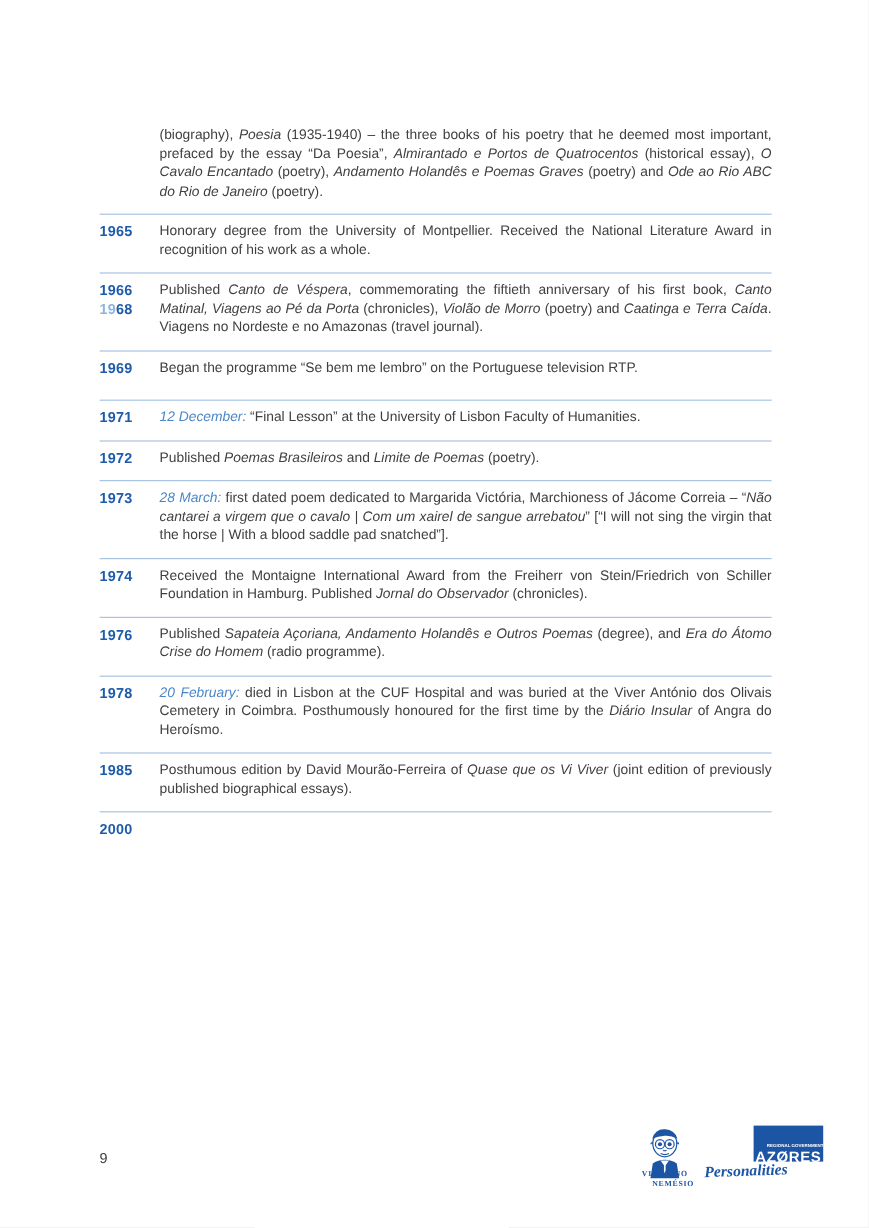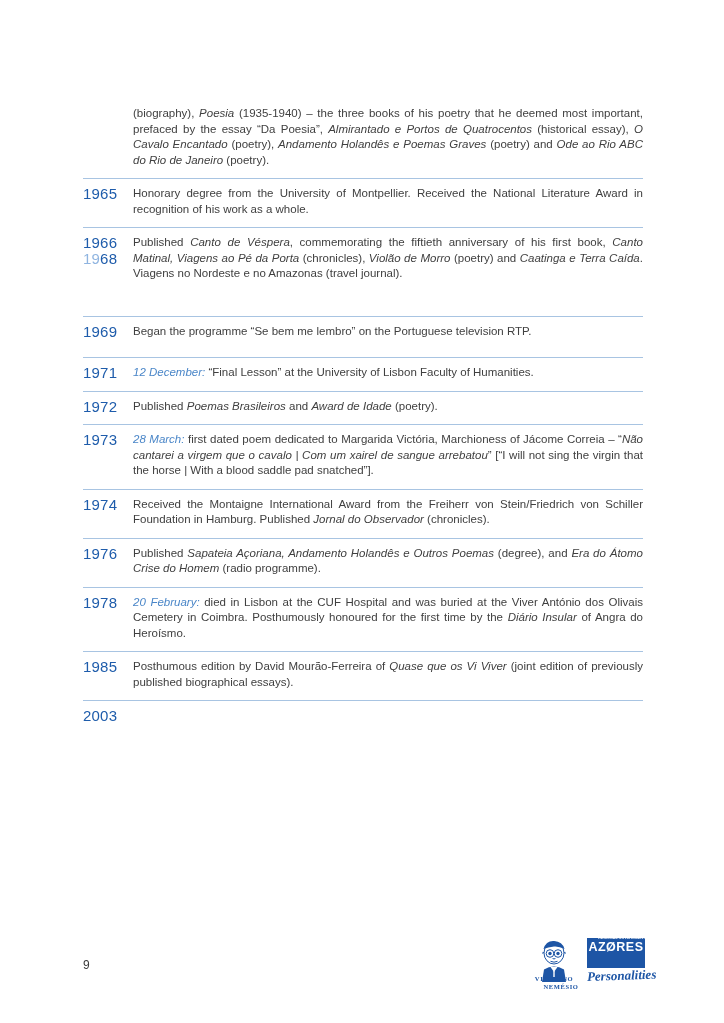--- a/index.html
+++ b/index.html
@@ -18,25 +18,25 @@
     -webkit-font-smoothing:antialiased;
   }
   .timeline{
     position:absolute;left:83px;top:99px;width:560px;
   }
   .entry{
     display:flex;
     padding:7px 0 10px 0;
   }
   .entry + .entry{border-top:1px solid var(--sep);}
-  .entry.gap-after{padding-bottom:18px;margin-top:24px;}
+  .entry.gap-after{padding-bottom:18px;}
   .year-col{
     width:50px;flex:0 0 50px;
-    color:var(--year-blue);font-weight:normal;
-    font-size:15px;line-height:15.5px;
+    color:var(--year-blue);font-weight:bold;
+    font-size:12px;line-height:15.5px;
     letter-spacing:0.2px;
   }
   .year-col .yr-light{color:var(--year-light);margin-top:44px;}
   .entry-text{
     flex:1;
     font-size:11.5px;line-height:15.5px;
     color:var(--body-text);
     text-align:justify;
   }
   .entry-text .it{font-style:italic;}
@@ -57,22 +57,22 @@
   .nemesio-name{
     font-size:6.5px;line-height:6.5px;font-weight:bold;
     letter-spacing:0.6px;margin-top:-6px;
     font-family:"Liberation Serif","DejaVu Serif",serif;
   }
   .nemesio-name .l2{display:block;margin-top:1px;padding-left:14px;}
   .azores-logo{width:70px;}
   .azores-box{
     width:58px;height:26px;background:var(--logo-blue);
     color:#ffffff;text-align:center;
-    display:flex;flex-direction:column;justify-content:flex-end;
-    padding:15px 0;box-sizing:border-box;
+    display:flex;flex-direction:column;justify-content:space-between;
+    padding:15px 0;box-sizing:border-box;margin-left:41px;
   }
   .azores-tagline{
     font-size:6px;line-height:5px;letter-spacing:0;
     transform:scale(0.62);transform-origin:center;
     white-space:nowrap;font-weight:bold;
   }
   .azores-name{
     font-size:12.5px;line-height:12px;font-weight:bold;
     letter-spacing:0.5px;
   }
@@ -106,21 +106,21 @@
       <div class="entry gap-after">
         <div class="year-col"><span>1969</span></div>
         <div class="entry-text"><span>Began the programme “Se bem me lembro” on the Portuguese television RTP.</span></div>
       </div>
       <div class="entry">
         <div class="year-col"><span>1971</span></div>
         <div class="entry-text"><span class="date">12 December:</span><span> “Final Lesson” at the University of Lisbon Faculty of Humanities.</span></div>
       </div>
       <div class="entry">
         <div class="year-col"><span>1972</span></div>
-        <div class="entry-text"><span>Published </span><span class="it">Poemas Brasileiros</span><span> and </span><span class="it">Award de Idade</span><span> (poetry).</span></div>
+        <div class="entry-text"><span>Published </span><span class="it">Poemas Brasileiros</span><span> and </span><span class="it">Limite de Poemas</span><span> (poetry).</span></div>
       </div>
       <div class="entry">
         <div class="year-col"><span>1973</span></div>
         <div class="entry-text"><span class="date">28 March:</span><span> first dated poem dedicated to Margarida Victória, Marchioness of Jácome Correia – “</span><span class="it">Não cantarei a virgem que o cavalo | Com um xairel de sangue arrebatou</span><span>” [“I will not sing the virgin that the horse | With a blood saddle pad snatched”].</span></div>
       </div>
       <div class="entry">
         <div class="year-col"><span>1974</span></div>
         <div class="entry-text"><span>Received the Montaigne International Award from the Freiherr von Stein/Friedrich von Schiller Foundation in Hamburg. Published </span><span class="it">Jornal do Observador</span><span> (chronicles).</span></div>
       </div>
       <div class="entry">
@@ -129,21 +129,21 @@
       </div>
       <div class="entry">
         <div class="year-col"><span>1978</span></div>
         <div class="entry-text"><span class="date">20 February:</span><span> died in Lisbon at the CUF Hospital and was buried at the Viver António dos Olivais Cemetery in Coimbra. Posthumously honoured for the first time by the </span><span class="it">Diário Insular</span><span> of Angra do Heroísmo.</span></div>
       </div>
       <div class="entry">
         <div class="year-col"><span>1985</span></div>
         <div class="entry-text"><span>Posthumous edition by David Mourão-Ferreira of </span><span class="it">Quase que os Vi Viver</span><span> (joint edition of previously published biographical essays).</span></div>
       </div>
       <div class="entry">
-        <div class="year-col"><span>2003</span></div>
+        <div class="year-col"><span>2000</span></div>
       </div>
     </div>
 
   <div class="footer-pagenum">9</div>
 
   <div class="footer-logos">
 
     <div class="nemesio-logo">
       <span>
         <svg width="40" height="44" viewBox="0 0 40 44">

